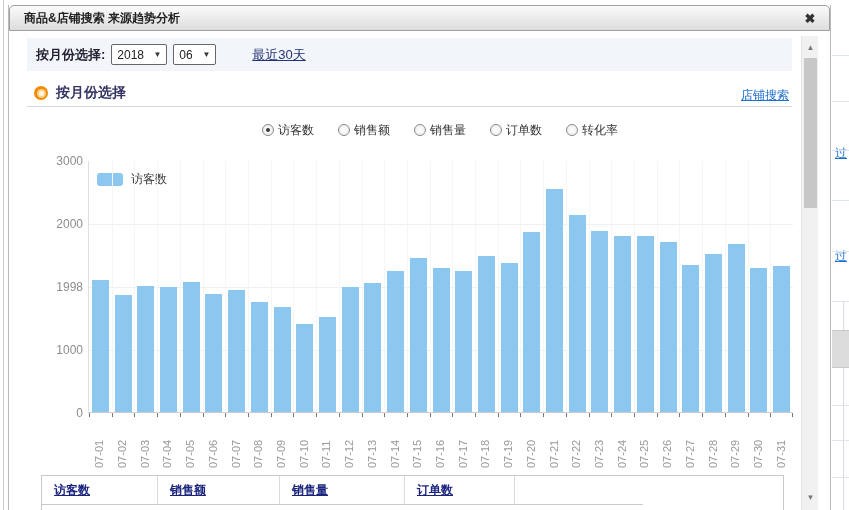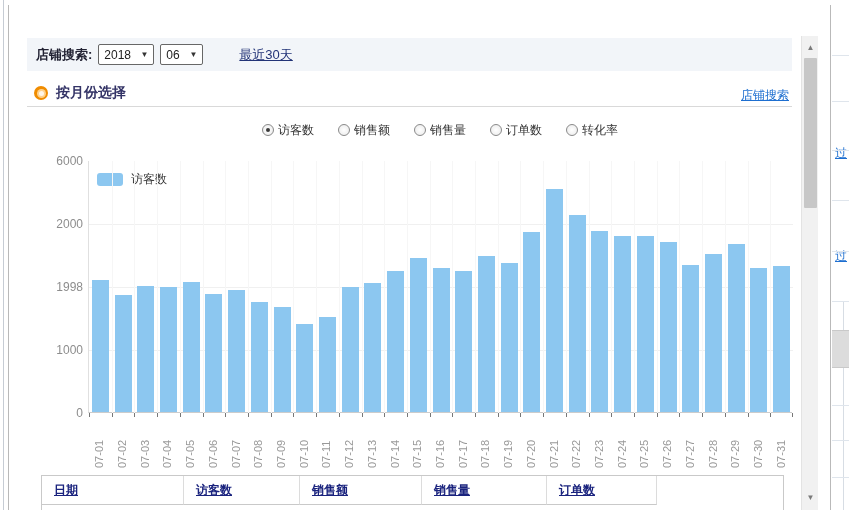--- a/index.html
+++ b/index.html
@@ -103,23 +103,27 @@
     <div class="bg-line" style="top: 200px;"></div>
     <div class="bg-line" style="top: 251px;"></div>
     <div class="bg-line" style="top: 301px;"></div>
     <div class="bg-line" style="top: 405px;"></div>
     <div class="bg-line" style="top: 440px;"></div>
     <div class="bg-line" style="top: 477px;"></div>
   </div>
 
 <div class="abs" id="dialog">
 
+  <div class="abs" id="titlebar">
+    <span id="title">商品&amp;店铺搜索 来源趋势分析</span>
+    <span id="close-btn">✖</span>
+  </div>
 
   <div class="abs" id="filter-row">
-    <span id="filter-label">店铺搜索:</span>
+    <span id="filter-label">按月份选择:</span>
     <div class="select-box" id="year-select">
       <span>2018</span>
       <span class="caret">▼</span>
     </div>
     <div class="select-box" id="month-select">
       <span>06</span>
       <span class="caret">▼</span>
     </div>
     <a id="recent-link">最近30天</a>
   </div>
@@ -153,21 +157,21 @@
         <span class="radio"></span>
         <span>转化率</span>
       </label>
     </div>
 
   <div class="abs" id="y-axis">
       <div class="ytick" style="top: 245px;">0</div>
       <div class="ytick" style="top: 182px;">1000</div>
       <div class="ytick" style="top: 119px;">1998</div>
       <div class="ytick" style="top: 56px;">2000</div>
-      <div class="ytick" style="top: -7px;">6000</div>
+      <div class="ytick" style="top: -7px;">3000</div>
     </div>
 
   <div class="abs" id="plot-area">
     <div id="legend">
       <span id="legend-swatch"></span>
       <span id="legend-label">访客数</span>
     </div>
   <div class="hgrid" style="top: 189px;"></div>
       <div class="hgrid" style="top: 126px;"></div>
       <div class="hgrid" style="top: 63px;"></div>
@@ -294,23 +298,20 @@
       <div class="xlabel" style="left: 534.387px; top: 19px;">07-25</div>
       <div class="xlabel" style="left: 557.097px; top: 19px;">07-26</div>
       <div class="xlabel" style="left: 579.806px; top: 19px;">07-27</div>
       <div class="xlabel" style="left: 602.516px; top: 19px;">07-28</div>
       <div class="xlabel" style="left: 625.226px; top: 19px;">07-29</div>
       <div class="xlabel" style="left: 647.935px; top: 19px;">07-30</div>
       <div class="xlabel" style="left: 670.645px; top: 19px;">07-31</div>
     </div>
 
   <div class="abs" id="summary-table">
-      <div class="th" style="width: 142px;">
-        <a>日期</a>
-      </div>
       <div class="th" style="width: 116px;">
         <a>访客数</a>
       </div>
       <div class="th" style="width: 122px;">
         <a>销售额</a>
       </div>
       <div class="th" style="width: 125px;">
         <a>销售量</a>
       </div>
       <div class="th" style="width: 110px;">

